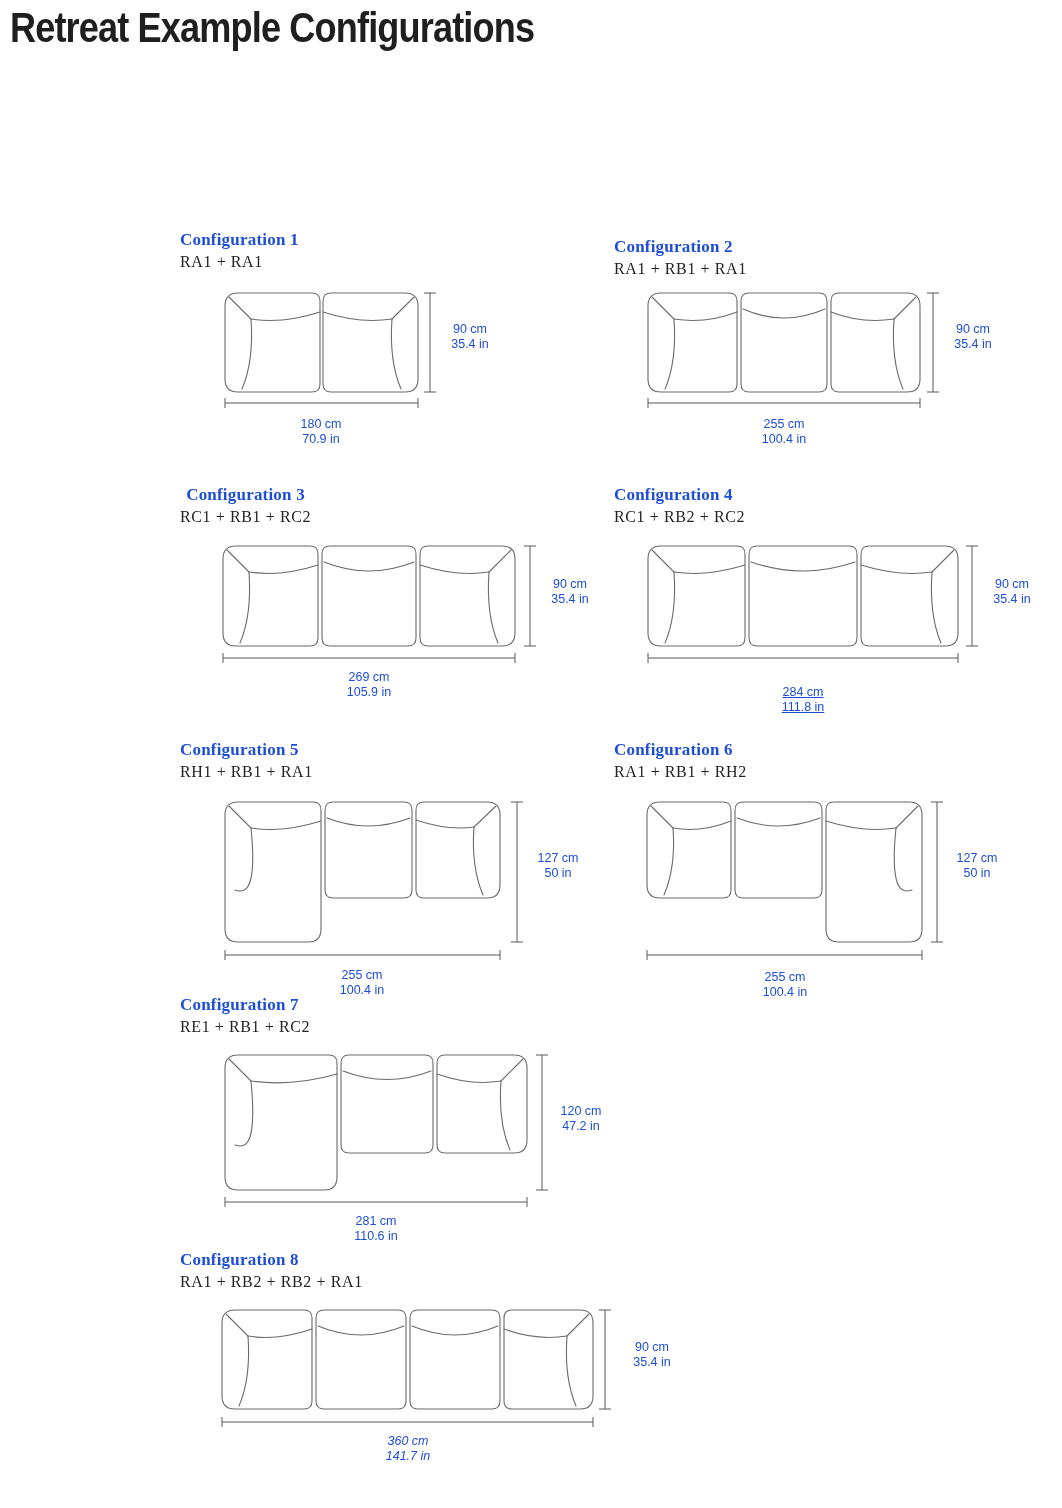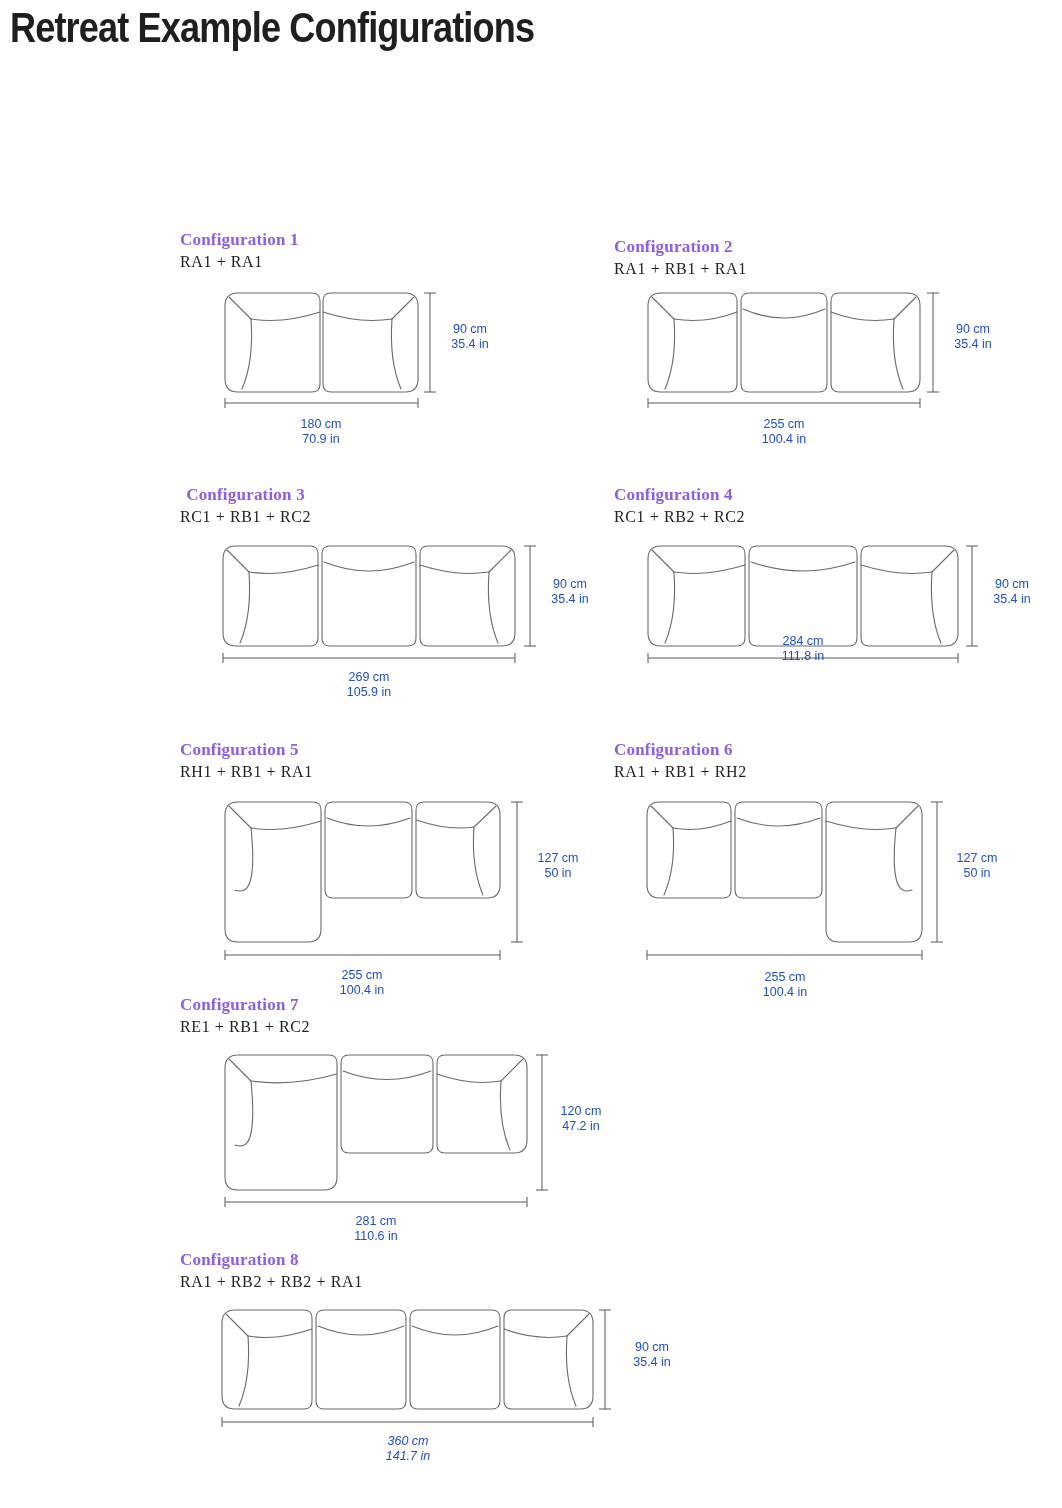--- a/index.html
+++ b/index.html
@@ -2,21 +2,21 @@
 <html><head>
 <meta charset="utf-8">
 <style>
   html,body{margin:0;padding:0;background:#ffffff;}
   #page{position:relative;width:1062px;height:1508px;background:#ffffff;overflow:hidden;
         font-family:"Liberation Sans", sans-serif;color:#1a1a1a;padding-left:13px;}
   .page-title{position:absolute;left:10px;top:4px;font-family:"Liberation Sans", sans-serif;
         font-weight:bold;font-size:42px;letter-spacing:-1px;color:#1f1f1f;white-space:nowrap;
         transform:scaleX(.86);transform-origin:left top;}
   .cfg-head{position:absolute;font-family:"Liberation Serif", serif;}
-  .cfg-head h3{margin:0;font-size:17px;font-weight:bold;color:#8b5cf6;letter-spacing:.2px;}
+  .cfg-head h3{margin:0;font-size:17px;font-weight:bold;color:#1d4ed8;letter-spacing:.2px;}
   .cfg-head .codes{margin-top:3px;font-size:16px;color:#222;letter-spacing:.6px;}
   .dim-label{position:absolute;font-size:12.5px;line-height:15px;color:#1d4ed8;text-align:center;}
   .dim-label span{display:block;white-space:nowrap;}
   svg{position:absolute;display:block;}
   .sofa{fill:none;stroke:#6b6b6b;stroke-width:1.1;stroke-linecap:round;stroke-linejoin:round;}
   .dims{fill:none;stroke:#595959;stroke-width:1;}
 </style>
 </head>
 <body>
 
@@ -134,21 +134,21 @@
     </g>
     <g class="dims">
       <path d="M 330 6 V 106 M 324 6 H 336 M 324 106 H 336"></path>
       <path d="M 6 118 H 316 M 6 113 V 123 M 316 113 V 123"></path>
     </g>
   </svg>
   <div class="dim-label" style="left:982px;top:577px;width:60px;">
     <span>90 cm</span>
     <span>35.4 in</span>
   </div>
-  <div class="dim-label" style="left:763px;top:634px;width:80px;">
+  <div class="dim-label" style="left:763px;top:685px;width:80px;text-decoration:underline;">
     <span>284 cm</span>
     <span>111.8 in</span>
   </div>
 
   <div class="cfg-head" style="left:180px;top:740px;">
     <h3>Configuration 5</h3>
     <div class="codes">RH1 + RB1 + RA1</div>
   </div>
   <svg style="left:219px;top:796px;" width="308" height="167" viewBox="0 0 308 167">
     <g class="sofa">

